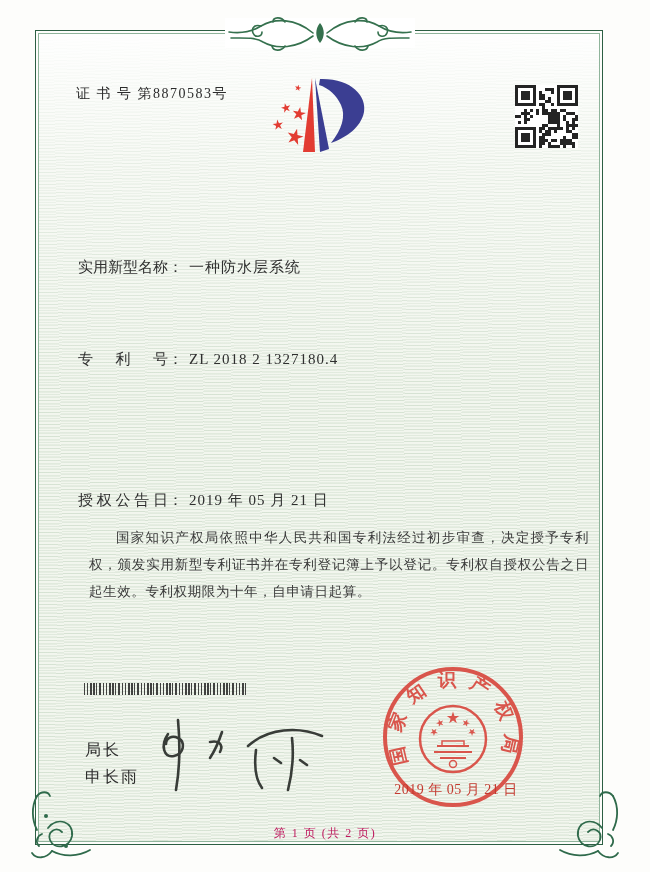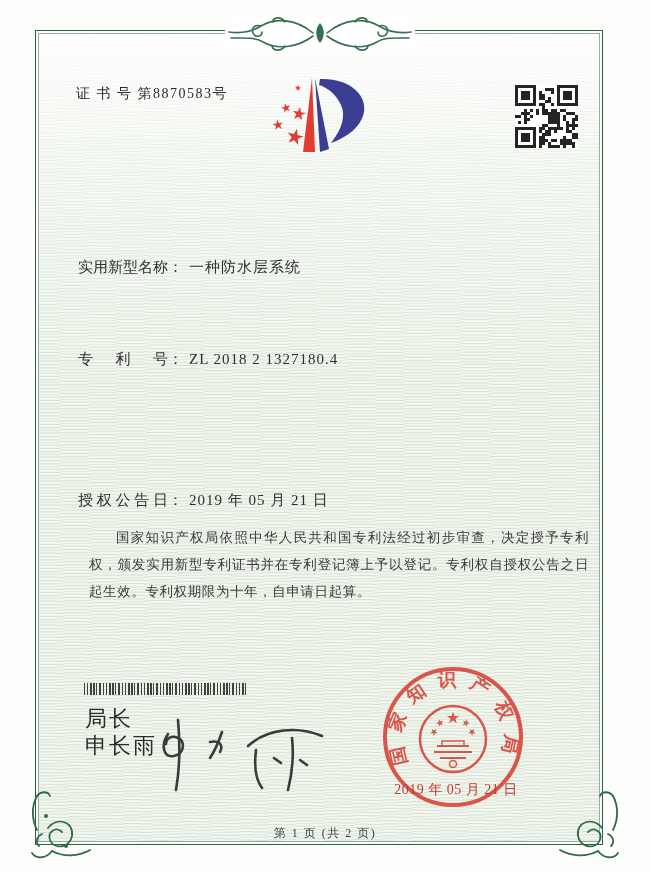--- a/index.html
+++ b/index.html
@@ -24,25 +24,25 @@
   .fvalue{margin-left:6px;letter-spacing:1px;text-align:right;}
   .pair2{position:absolute;left:252px;top:0;}
   .body-text{position:absolute;left:78px;top:524px;width:500px;font-size:13.5px;line-height:27px;
              letter-spacing:.6px;color:#3a3a3a;text-align:justify;margin-left:11px;}
   .body-text p{margin:0;text-indent:2em;}
   .barcode{position:absolute;left:84px;top:683px;width:162px;height:12px;opacity:.85;
     background:repeating-linear-gradient(90deg,
       #242424 0 1.5px, rgba(0,0,0,0) 1.5px 3px,
       #242424 3px 3.8px, rgba(0,0,0,0) 3.8px 6px,
       #242424 6px 8px, rgba(0,0,0,0) 8px 9.5px);}
-  .signer{position:absolute;left:85px;top:705px;font-size:22px;line-height:27px;color:#2c2c2c;letter-spacing:2px;}
+  .signer{position:absolute;left:85px;top:736px;font-size:16px;line-height:27px;color:#2c2c2c;letter-spacing:2px;}
   .seal-date{position:absolute;left:394px;top:781px;width:124px;text-align:center;
              font-size:14px;color:#c43a30;letter-spacing:.5px;}
   .footer{position:absolute;left:0;right:0;top:825px;text-align:center;font-size:12px;
-          letter-spacing:1.5px;color:#404040;}
+          letter-spacing:1.5px;color:#be185d;}
   svg{display:block;}
 </style>
 </head>
 <body>
 
 <div class="page">
 
   <div class="frame">
     <div class="frame-inner"></div>
   </div>

